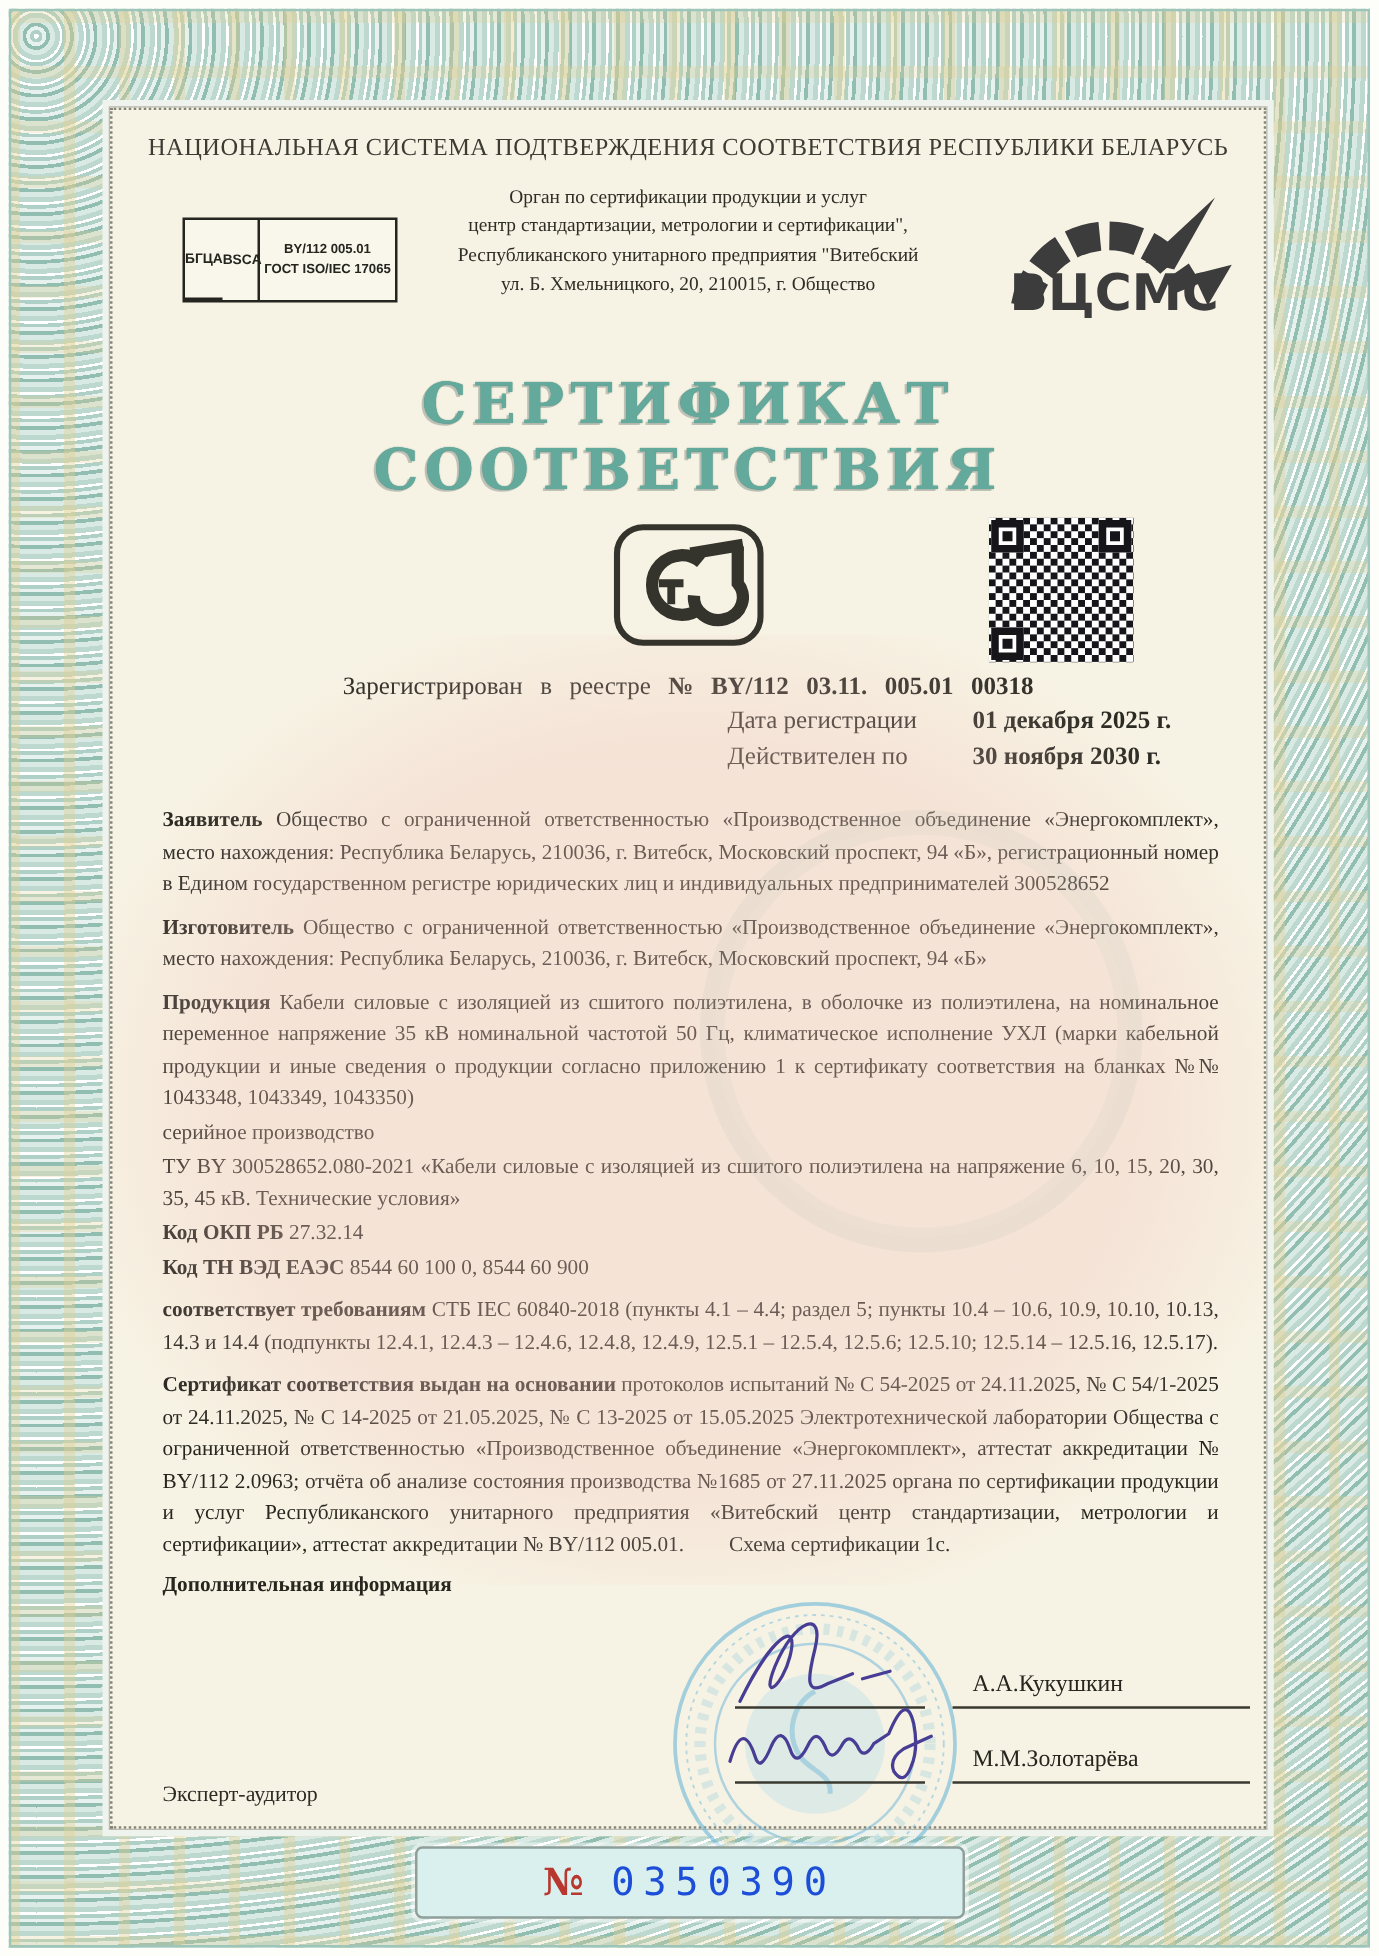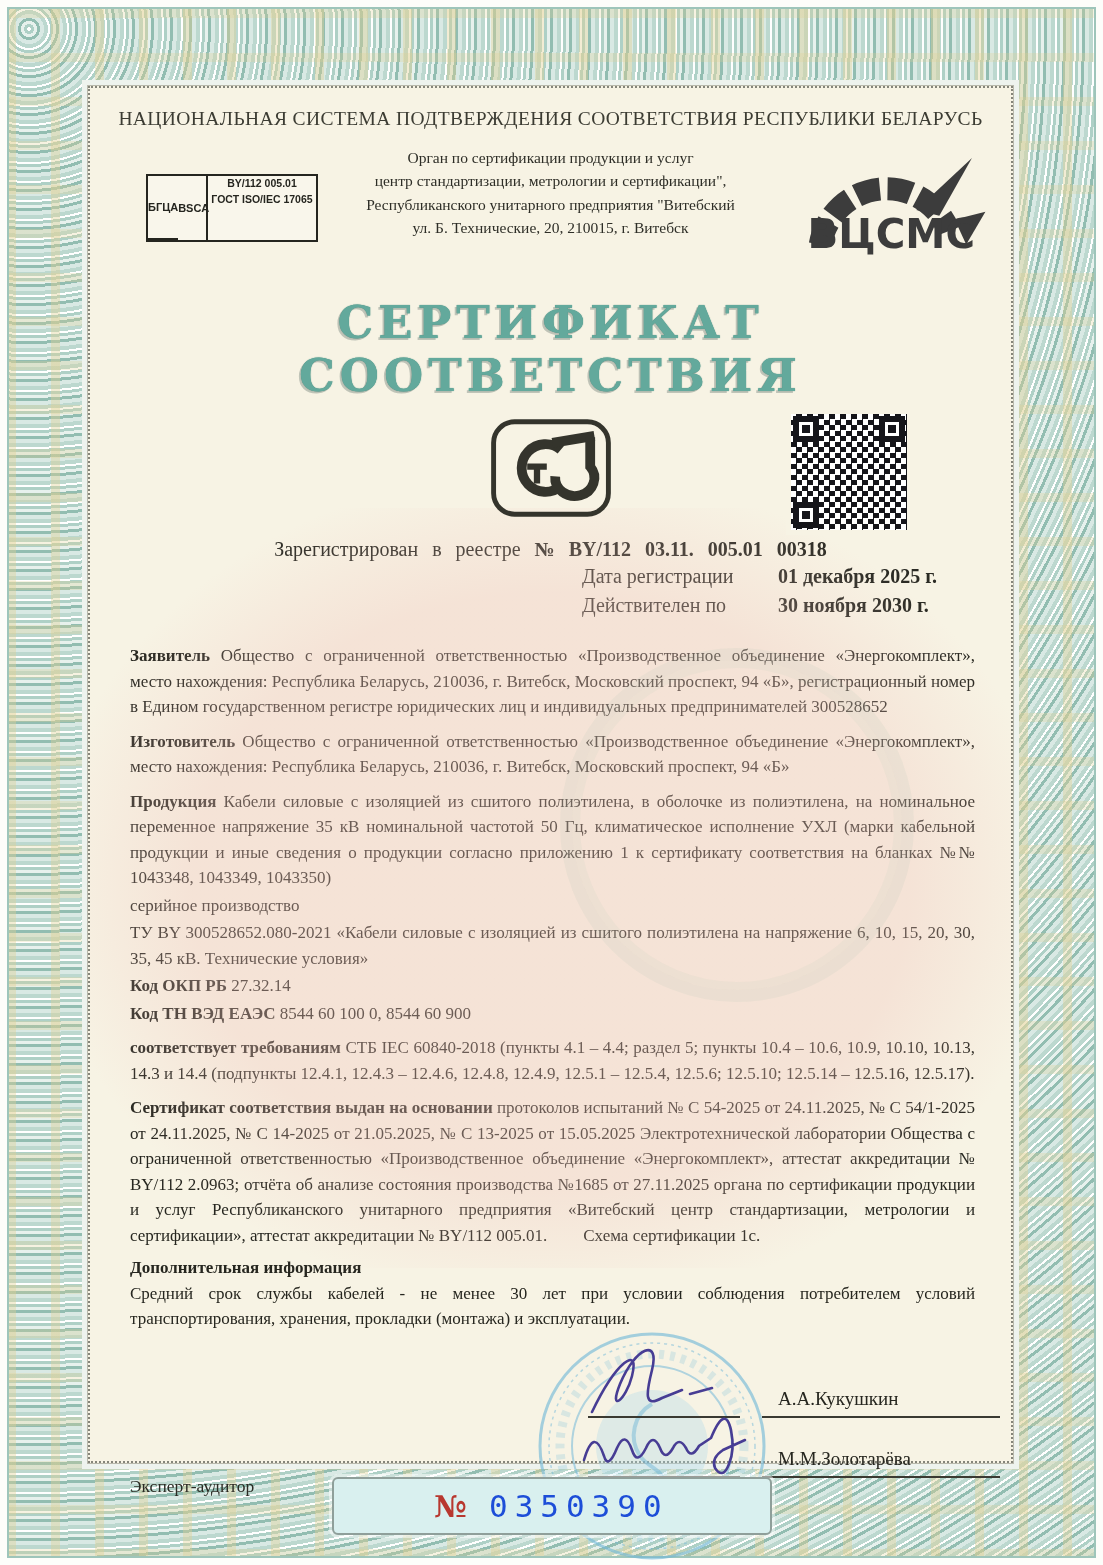--- a/index.html
+++ b/index.html
@@ -33,21 +33,21 @@
     border:12px solid rgba(150,185,170,.10);box-shadow:inset 0 0 0 8px rgba(150,185,170,.08);pointer-events:none;}
 
   
   .nat-line{margin:20px 14px 4px;text-align:center;font-size:19.5px;letter-spacing:.4px;color:#3c3c33;white-space:nowrap;}
   .header-row{position:relative;height:124px;margin-top:4px;}
   .org-block{width:500px;margin:16px auto;text-align:center;font-size:15.5px;line-height:1.5;color:#2e2e27;}
   .accred-box{position:absolute;left:56px;top:28px;width:168px;height:64px;border:2.5px solid #25251f;display:flex;background:rgba(255,255,255,.25);}
   .accred-left{width:58px;border-right:2.5px solid #25251f;display:flex;flex-direction:row;}
   .accred-left div{flex:1;display:flex;align-items:center;justify-content:center;font-family:"Liberation Sans",sans-serif;font-weight:bold;font-size:11px;color:#25251f;}
   .accred-left div:first-child{border-bottom:2.5px solid #25251f;}
-  .accred-right{flex:1;display:flex;flex-direction:column;align-items:center;font-family:"Liberation Sans",sans-serif;font-weight:bold;font-size:10.5px;color:#25251f;line-height:1.5;}
+  .accred-right{flex:1;display:flex;flex-direction:column;align-items:center;justify-content:center;font-family:"Liberation Sans",sans-serif;font-weight:bold;font-size:10.5px;color:#25251f;line-height:1.5;}
   .vcsms-logo{position:absolute;right:16px;top:10px;width:192px;height:104px;}
 
   
   .cert-title{margin-top:26px;text-align:center;font-family:"DejaVu Serif",serif;font-weight:bold;
     font-size:45px;letter-spacing:5px;word-spacing:22px;color:#63a99c;
     text-shadow:-2px 2px 0 rgba(110,125,118,.40), 0 0 1px #2e7c6e;}
 
   
   .marks-row{position:relative;height:112px;margin-top:12px;}
   .stb-mark{position:absolute;left:50%;transform:translateX(-50%);top:2px;}
@@ -117,21 +117,21 @@
         <div class="accred-right">
           <span>BY/112 005.01</span>
           <span>ГОСТ ISO/IEC 17065</span>
         </div>
       </div>
 
       <div class="org-block">
         <div>Орган по сертификации продукции и услуг</div>
         <div>центр стандартизации, метрологии и сертификации",</div>
         <div>Республиканского унитарного предприятия "Витебский</div>
-        <div>ул. Б. Технические, 20, 210015, г. Витебск</div>
+        <div>ул. Б. Хмельницкого, 20, 210015, г. Общество</div>
       </div>
 
       <svg class="vcsms-logo" viewBox="0 0 200 108">
         <path d="M18 92 A70 70 0 0 1 152 78" fill="none" stroke="#3c3c3c" stroke-width="24" stroke-dasharray="25 8"></path>
         <polygon points="118,56 176,2 142,62" fill="#3c3c3c"></polygon>
         <polygon points="158,66 190,58 170,92" fill="#3c3c3c"></polygon>
         <text x="92" y="96" font-family="DejaVu Sans, sans-serif" font-weight="bold" font-size="42" fill="#3c3c3c" text-anchor="middle">ВЦСМС</text>
       </svg>
     </div>
 
@@ -183,21 +183,20 @@
 
       <p class="para nj" style="margin-top:2px"><span class="b">Код ОКП РБ</span> <span>27.32.14</span></p>
 
       <p class="para nj" style="margin-top:2px"><span class="b">Код ТН ВЭД ЕАЭС</span> <span>8544 60 100 0, 8544 60 900</span></p>
 
       <p class="para"><span class="b">соответствует требованиям</span> <span>СТБ IEC 60840-2018 (пункты 4.1 – 4.4; раздел 5; пункты 10.4 – 10.6, 10.9, 10.10, 10.13, 14.3 и 14.4 (подпункты 12.4.1, 12.4.3 – 12.4.6, 12.4.8, 12.4.9, 12.5.1 – 12.5.4, 12.5.6; 12.5.10; 12.5.14 – 12.5.16, 12.5.17).</span></p>
 
       <p class="para"><span class="b">Сертификат соответствия выдан на основании</span> <span>протоколов испытаний № С 54-2025 от 24.11.2025, № С 54/1-2025 от 24.11.2025, № С 14-2025 от 21.05.2025, № С 13-2025 от 15.05.2025 Электротехнической лаборатории Общества с ограниченной ответственностью «Производственное объединение «Энергокомплект», аттестат аккредитации № BY/112 2.0963; отчёта об анализе состояния производства №1685 от 27.11.2025 органа по сертификации продукции и услуг Республиканского унитарного предприятия «Витебский центр стандартизации, метрологии и сертификации», аттестат аккредитации № BY/112 005.01.</span><span class="scheme-gap"></span><span>Схема сертификации 1с.</span></p>
 
       <p class="para nj b" style="margin-top:7px">Дополнительная информация</p>
-      <p class="para" style="margin-top:0">Средний срок службы кабелей - не менее 30 лет при условии соблюдения потребителем условий транспортирования, хранения, прокладки (монтажа) и эксплуатации.</p>
     </div>
 
     <div class="sig-area">
       <svg class="stamp" viewBox="0 0 244 244">
         <circle cx="122" cy="122" r="112" fill="none" stroke="#74b9d8" stroke-width="3" opacity=".75"></circle>
         <circle cx="122" cy="122" r="103" fill="none" stroke="#74b9d8" stroke-width="1.5" opacity=".6" stroke-dasharray="3 4"></circle>
         <circle cx="122" cy="122" r="80" fill="none" stroke="#74b9d8" stroke-width="2" opacity=".65"></circle>
         <circle cx="122" cy="122" r="56" fill="#a8d7ea" opacity=".38"></circle>
         <path d="M122 80 c-18 10 -24 34 -12 52 c8 12 26 14 24 30" fill="none" stroke="#74b9d8" stroke-width="4" opacity=".6"></path>
         <circle cx="122" cy="122" r="92" fill="none" stroke="#74b9d8" stroke-width="9" opacity=".28" stroke-dasharray="5 6"></circle>

